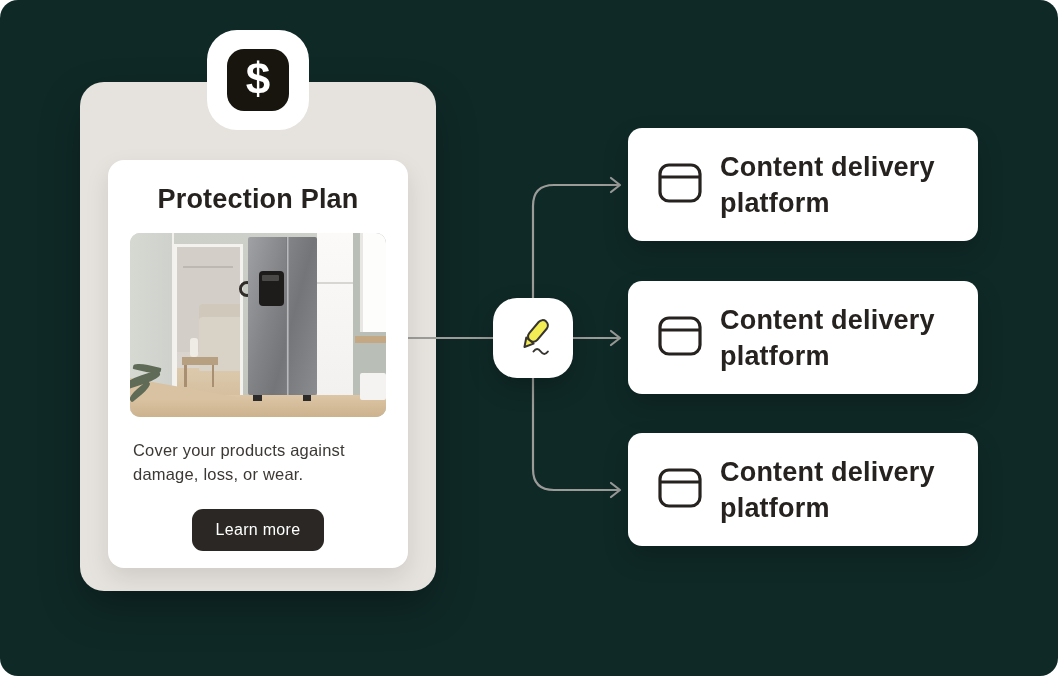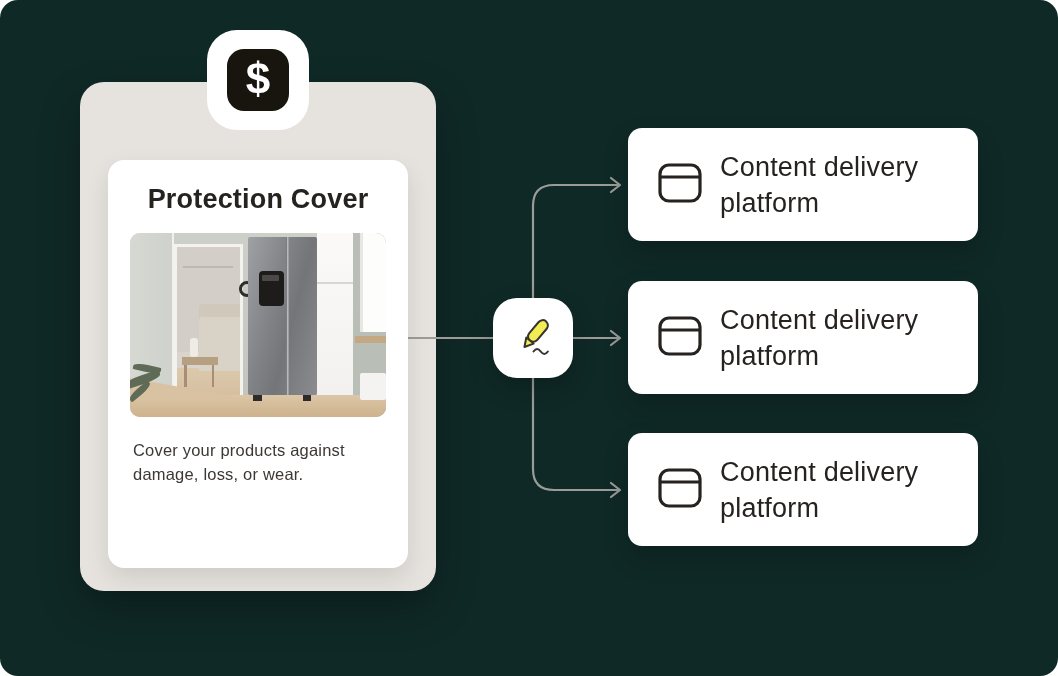--- a/index.html
+++ b/index.html
@@ -124,21 +124,21 @@
   
   .platform-card{
     position:absolute; left:628px; width:350px; height:113px;
     background:#ffffff; border-radius:14px;
     display:flex; align-items:center; gap:18px; padding-left:30px;
     box-shadow:0 12px 26px rgba(0,0,0,.20);
     z-index:2;
   }
   .platform-card.c1{ top:128px; } .platform-card.c2{ top:281px; } .platform-card.c3{ top:433px; }
   .platform-label{
-    width:250px; font-size:27px; font-weight:400; line-height:36px;
+    width:250px; font-size:27px; font-weight:700; line-height:36px;
     color:#26221f; letter-spacing:.2px;
   }
 </style>
 </head>
 <body>
 
 <div class="canvas">
 
   <svg class="connectors" width="1058" height="676" viewBox="0 0 1058 676">
     <g fill="none" stroke="#9b9b98" stroke-width="2.2" stroke-linecap="round" stroke-linejoin="round">
@@ -154,21 +154,21 @@
 
   <div class="beige-panel"></div>
 
   <div class="app-logo">
     <div class="app-logo-inner">
       <span class="app-logo-symbol">$</span>
     </div>
   </div>
 
   <div class="protect-card">
-    <div class="protect-title">Protection Cover</div>
+    <div class="protect-title">Protection Plan</div>
 
     <div class="photo">
       <div class="ph-left-wall"></div>
       <div class="ph-doorway">
         <div class="ph-room-wall"></div>
         <div class="ph-track"></div>
         <div class="ph-room-floor"></div>
         <div class="ph-sofa-back"></div>
         <div class="ph-sofa"></div>
         <div class="ph-table"></div>
@@ -195,20 +195,21 @@
         <div class="ph-fridge-foot1"></div>
         <div class="ph-fridge-foot2"></div>
       </div>
       <div class="ph-leaf1"></div>
       <div class="ph-leaf2"></div>
       <div class="ph-leaf3"></div>
     </div>
 
     <div class="protect-desc">Cover your products against damage, loss, or wear.</div>
 
+    <button class="learn-btn">Learn more</button>
   </div>
 
   <div class="pencil-node">
     <span>
       <svg width="48" height="48" viewBox="0 0 48 48">
         <g transform="translate(33,6) rotate(40)">
           <rect x="0" y="0" width="10.5" height="25" rx="5.2" fill="#f2ec55" stroke="#37342f" stroke-width="2"></rect>
           <polygon points="0.5,25 10,25 5.2,33.5" fill="#f2ec55" stroke="#37342f" stroke-width="2" stroke-linejoin="round"></polygon>
         </g>
         <path d="M 24.5 39.5 q 3.6 -5 7.2 0 q 3.6 5 7.2 0" fill="none" stroke="#37342f" stroke-width="2" stroke-linecap="round"></path>

